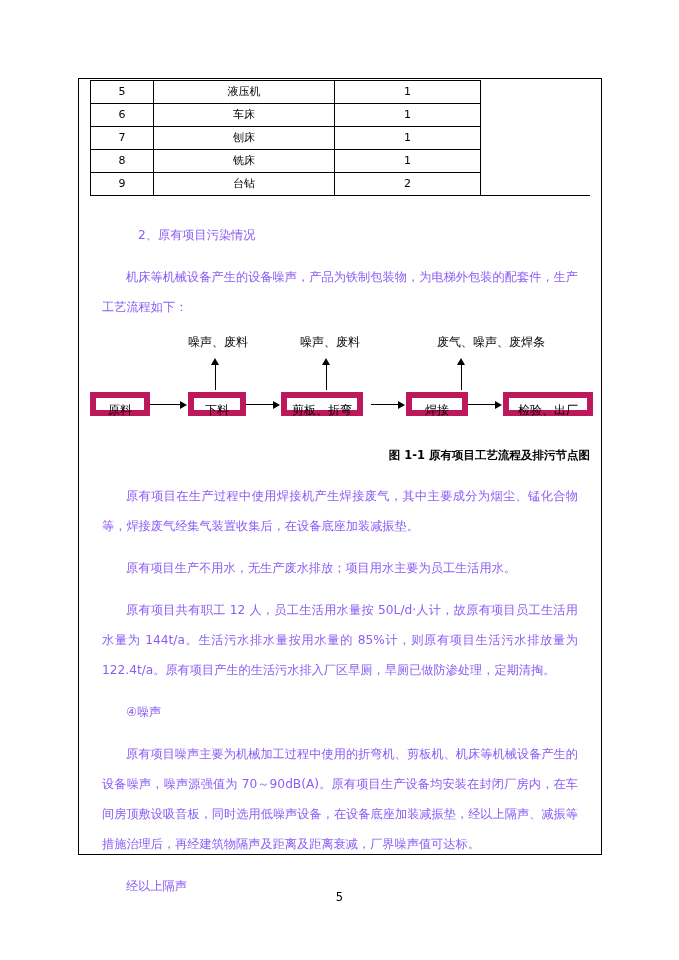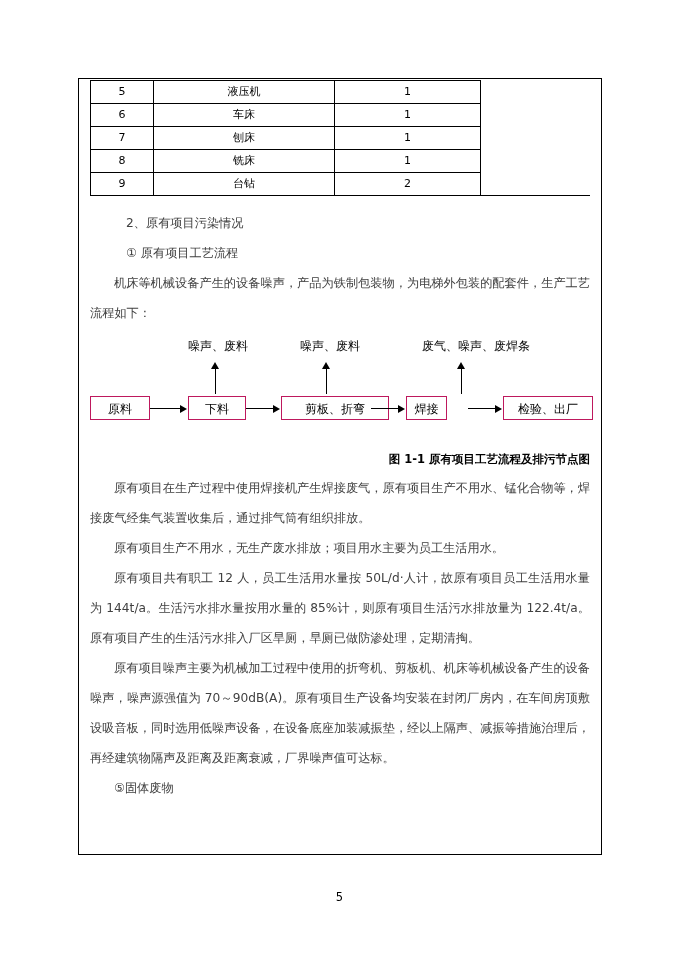--- a/index.html
+++ b/index.html
@@ -58,23 +58,23 @@
     width: 500px;
     height: 0;
     border-bottom: 1.6px solid #000;
     margin-top: -1px;
   }
   
   .para {
     font-family: "DejaVu Sans", sans-serif;
     font-size: 12.2px;
     line-height: 30px;
-    color: #404040;
+    color: #8b5cf6;
     text-align: justify;
-    margin: 0;
+    margin: 12px;
   }
   .indent { text-indent: 24px; }
   .indent2 { text-indent: 36px; }
   .spacer-12 { height: 12px; }
   .spacer-6 { height: 6px; }
   
   .flow-wrap {
     position: relative;
     width: 500px;
     height: 110px;
@@ -107,21 +107,21 @@
     left: 0;
     top: 58px;
     width: 500px;
     height: 26px;
   }
   .fbox {
     position: absolute;
     top: 0;
     height: 24px;
     line-height: 24px;
-    border: 1px solid #be185d;
+    border: 6px solid #be185d;
     text-align: center;
     font-family: "DejaVu Sans", sans-serif;
     font-size: 12px;
     box-sizing: border-box;
     background: #fff;
   }
   .hline {
     position: absolute;
     top: 12px;
     height: 1px;
@@ -192,65 +192,65 @@
         <td class="qty">2</td>
         <td class="blank"></td>
       </tr>
     </tbody>
       </table>
     <div class="tbl-bottom-rule"></div>
 
     <div class="spacer-12"></div>
 
     <p class="para indent2">2、原有项目污染情况</p>
-    <p class="para indent2">① 原有项目工艺流程</p>
     <p class="para indent">机床等机械设备产生的设备噪声，产品为铁制包装物，为电梯外包装的配套件，生产工艺流程如下：</p>
 
     <div class="flow-wrap">
       <div class="flow-labels">
         <span class="flow-label" style="left:98px; top:0;">噪声、废料</span>
         <span class="flow-label" style="left:210px; top:0;">噪声、废料</span>
-        <span class="flow-label" style="left:332px; top:0;">废气、噪声、废焊条</span>
+        <span class="flow-label" style="left:347px; top:0;">废气、噪声、废焊条</span>
       </div>
 
       <div class="v-arrow" style="left:125px; top:26px; height:30px;"></div>
       <div class="v-head" style="left:121px; top:24px;"></div>
 
       <div class="v-arrow" style="left:236px; top:26px; height:30px;"></div>
       <div class="v-head" style="left:232px; top:24px;"></div>
 
       <div class="v-arrow" style="left:371px; top:26px; height:30px;"></div>
       <div class="v-head" style="left:367px; top:24px;"></div>
 
       <div class="boxrow">
         <div class="fbox" style="left:0px; width:60px;">原料</div>
         <div class="hline" style="left:60px; width:33px;"></div>
         <div class="h-head" style="left:90px;"></div>
 
         <div class="fbox" style="left:98px; width:58px;">下料</div>
         <div class="hline" style="left:156px; width:30px;"></div>
         <div class="h-head" style="left:183px;"></div>
 
-        <div class="fbox" style="left:191px; width:108px;">剪板、折弯</div>
+        <div class="fbox" style="left:191px; width:82px;">剪板、折弯</div>
         <div class="hline" style="left:281px; width:30px;"></div>
         <div class="h-head" style="left:308px;"></div>
 
-        <div class="fbox" style="left:316px; width:41px;">焊接</div>
+        <div class="fbox" style="left:316px; width:62px;">焊接</div>
         <div class="hline" style="left:378px; width:30px;"></div>
         <div class="h-head" style="left:405px;"></div>
 
         <div class="fbox" style="left:413px; width:90px;">检验、出厂</div>
       </div>
     </div>
 
     <div class="fig-caption">图 1-1   原有项目工艺流程及排污节点图</div>
 
     <div class="spacer-6"></div>
 
-    <p class="para indent">原有项目在生产过程中使用焊接机产生焊接废气，原有项目生产不用水、锰化合物等，焊接废气经集气装置收集后，通过排气筒有组织排放。</p>
+    <p class="para indent">原有项目在生产过程中使用焊接机产生焊接废气，其中主要成分为烟尘、锰化合物等，焊接废气经集气装置收集后，在设备底座加装减振垫。</p>
     <p class="para indent">原有项目生产不用水，无生产废水排放；项目用水主要为员工生活用水。</p>
     <p class="para indent">原有项目共有职工 12 人，员工生活用水量按 50L/d·人计，故原有项目员工生活用水量为 144t/a。生活污水排水量按用水量的 85%计，则原有项目生活污水排放量为 122.4t/a。原有项目产生的生活污水排入厂区旱厕，旱厕已做防渗处理，定期清掏。</p>
+    <p class="para indent">④噪声</p>
     <p class="para indent">原有项目噪声主要为机械加工过程中使用的折弯机、剪板机、机床等机械设备产生的设备噪声，噪声源强值为 70～90dB(A)。原有项目生产设备均安装在封闭厂房内，在车间房顶敷设吸音板，同时选用低噪声设备，在设备底座加装减振垫，经以上隔声、减振等措施治理后，再经建筑物隔声及距离及距离衰减，厂界噪声值可达标。</p>
-    <p class="para indent">⑤固体废物</p>
+    <p class="para indent">经以上隔声</p>
   </div>
 
   <div class="pagenum">5</div>
 </div>
 
 </body></html>

